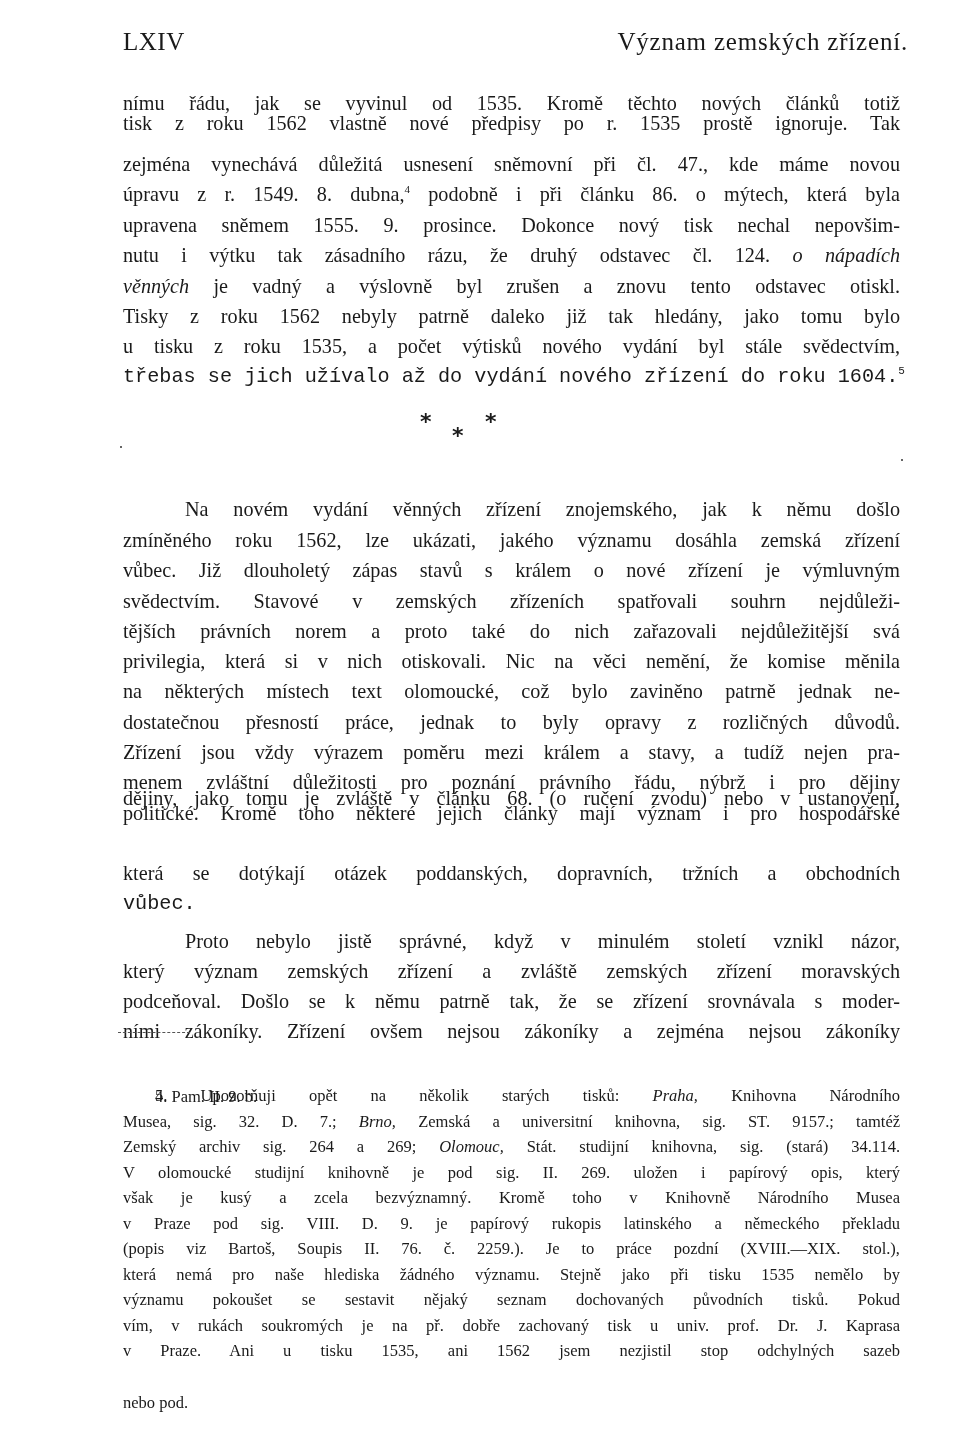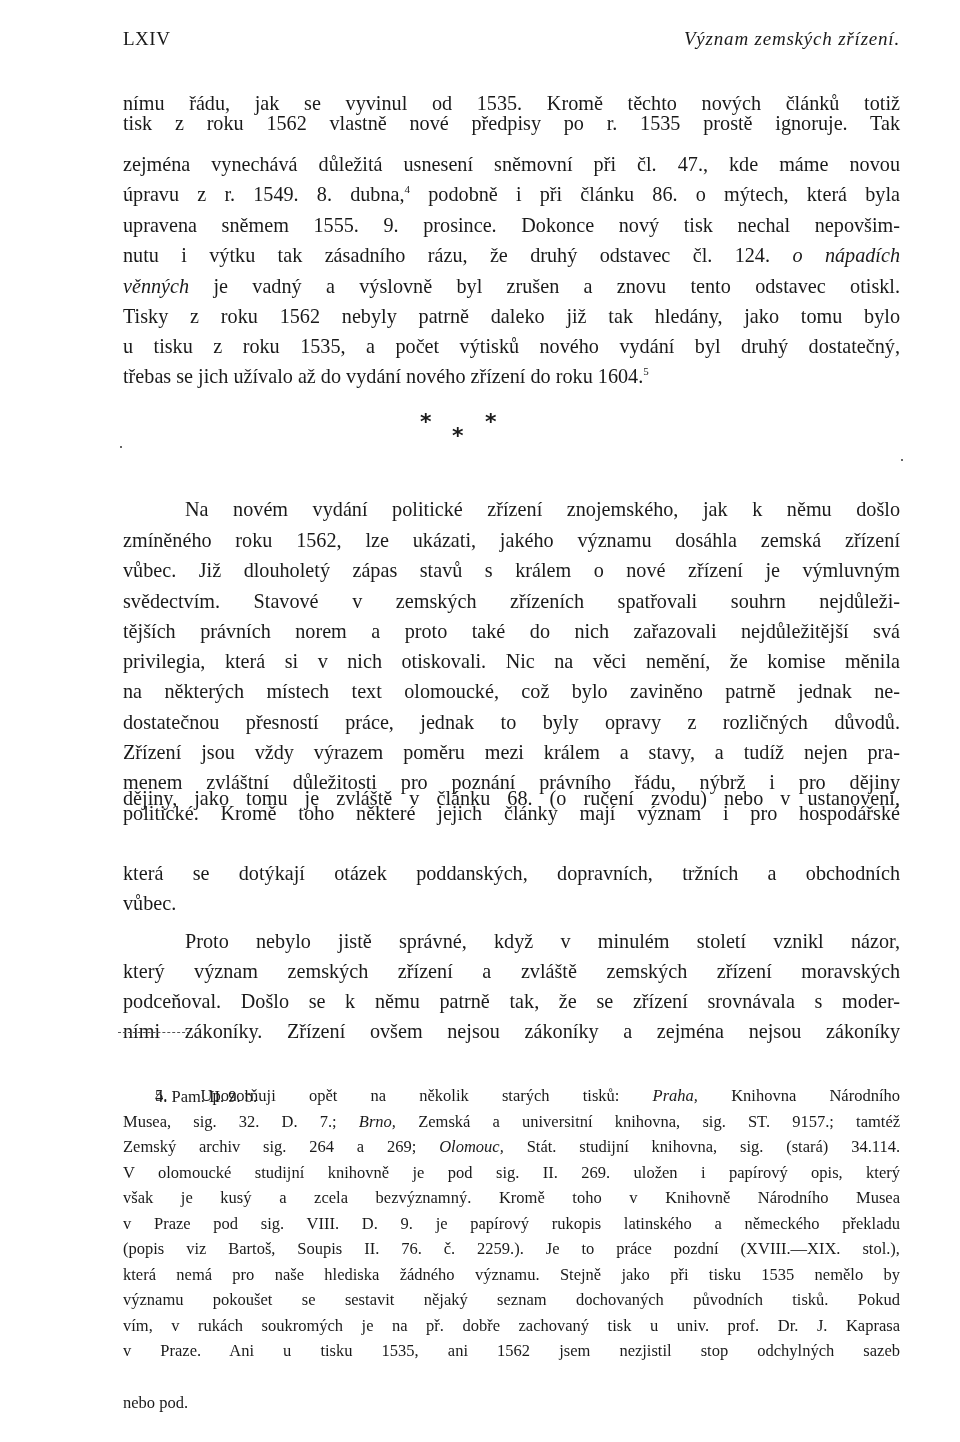--- a/index.html
+++ b/index.html
@@ -1,23 +1,23 @@
 <!DOCTYPE html>
 <html><head>
 <meta charset="utf-8">
 <style>
   html, body { margin: 0; padding: 0; background: #ffffff; }
   body { width: 960px; height: 1442px; position: relative; overflow: hidden;
          font-family: "Liberation Serif", "DejaVu Serif", serif; color: #1a1a1a; }
-  .hdr { position: absolute; top: 28px; font-size: 19px; }
+  .hdr { position: absolute; top: 28px; font-size: 25px; }
   .hdr-left { left: 123px; letter-spacing: 0.5px; }
-  .hdr-right { right: 60px; font-style: italic; letter-spacing: 0.8px; }
+  .hdr-right { right: 52px; letter-spacing: 0.8px; }
   .line { position: absolute; left: 123px; width: 777px; white-space: nowrap;
           font-size: 20.2px; line-height: 31px; text-align: justify; text-align-last: justify; }
-  .line.last { text-align-last: left; }
+  .line.last { text-align-last: left; font-family: Liberation Mono, monospace; }
   .line.indent { left: 185px; width: 715px; }
   .fn { position: absolute; left: 123px; width: 777px; white-space: nowrap;
         font-size: 16.5px; line-height: 25.5px; text-align: justify; text-align-last: justify; }
   .fn.last { text-align-last: left; margin-top: 26px; }
   .fn.indent { left: 155px; width: 745px; }
   i { font-style: italic; }
   sup { font-size: 11px; vertical-align: 8px; line-height: 0; }
   .stars { position: absolute; font-size: 22px; font-weight: bold; font-family: "DejaVu Sans", sans-serif; }
   .rule { position: absolute; left: 118px; top: 1032px; width: 72px; height: 0;
           border-top: 1px dashed #555; }
@@ -33,34 +33,34 @@
 
 <div>
   <div class="line" style="top:88px">nímu řádu, jak se vyvinul od 1535. Kromě těchto nových článků totiž</div>
   <div class="line" style="top:108px">tisk z roku 1562 vlastně nové předpisy po r. 1535 prostě ignoruje. Tak</div>
   <div class="line" style="top:149px">zejména vynechává důležitá usnesení sněmovní při čl. 47., kde máme novou</div>
   <div class="line" style="top:179px"><span>úpravu z r. 1549. 8. dubna,</span><sup>4</sup> <span>podobně i při článku 86. o mýtech, která byla</span></div>
   <div class="line" style="top:210px">upravena sněmem 1555. 9. prosince. Dokonce nový tisk nechal nepovšim-</div>
   <div class="line" style="top:240px"><span>nutu i výtku tak zásadního rázu, že druhý odstavec čl. 124.</span> <i>o nápadích</i></div>
   <div class="line" style="top:271px"><i>věnných</i> <span>je vadný a výslovně byl zrušen a znovu tento odstavec otiskl.</span></div>
   <div class="line" style="top:301px">Tisky z roku 1562 nebyly patrně daleko již tak hledány, jako tomu bylo</div>
-  <div class="line" style="top:331px">u tisku z roku 1535, a počet výtisků nového vydání byl druhý dostatečný,</div>
+  <div class="line" style="top:331px">u tisku z roku 1535, a počet výtisků nového vydání byl stále svědectvím,</div>
   <div class="line last" style="top:361px"><span>třebas se jich užívalo až do vydání nového zřízení do roku 1604.</span><sup>5</sup></div>
 </div>
 
 <div>
   <span class="stars" style="left:420px;top:409px">*</span>
   <span class="stars" style="left:452px;top:423px">*</span>
   <span class="stars" style="left:485px;top:409px">*</span>
   <span class="speck" style="left:120px;top:446px"></span>
   <span class="speck" style="left:901px;top:459px"></span>
 </div>
 
 <div>
-  <div class="line indent" style="top:494px">Na novém vydání politické zřízení znojemského, jak k němu došlo</div>
+  <div class="line indent" style="top:494px">Na novém vydání věnných zřízení znojemského, jak k němu došlo</div>
   <div class="line" style="top:525px">zmíněného roku 1562, lze ukázati, jakého významu dosáhla zemská zřízení</div>
   <div class="line" style="top:555px">vůbec. Již dlouholetý zápas stavů s králem o nové zřízení je výmluvným</div>
   <div class="line" style="top:586px">svědectvím. Stavové v zemských zřízeních spatřovali souhrn nejdůleži-</div>
   <div class="line" style="top:616px">tějších právních norem a proto také do nich zařazovali nejdůležitější svá</div>
   <div class="line" style="top:646px">privilegia, která si v nich otiskovali. Nic na věci nemění, že komise měnila</div>
   <div class="line" style="top:676px">na některých místech text olomoucké, což bylo zaviněno patrně jednak ne-</div>
   <div class="line" style="top:707px">dostatečnou přesností práce, jednak to byly opravy z rozličných důvodů.</div>
   <div class="line" style="top:737px">Zřízení jsou vždy výrazem poměru mezi králem a stavy, a tudíž nejen pra-</div>
   <div class="line" style="top:767px">menem zvláštní důležitosti pro poznání právního řádu, nýbrž i pro dějiny</div>
   <div class="line" style="top:798px">politické. Kromě toho některé jejich články mají význam i pro hospodářské</div>

